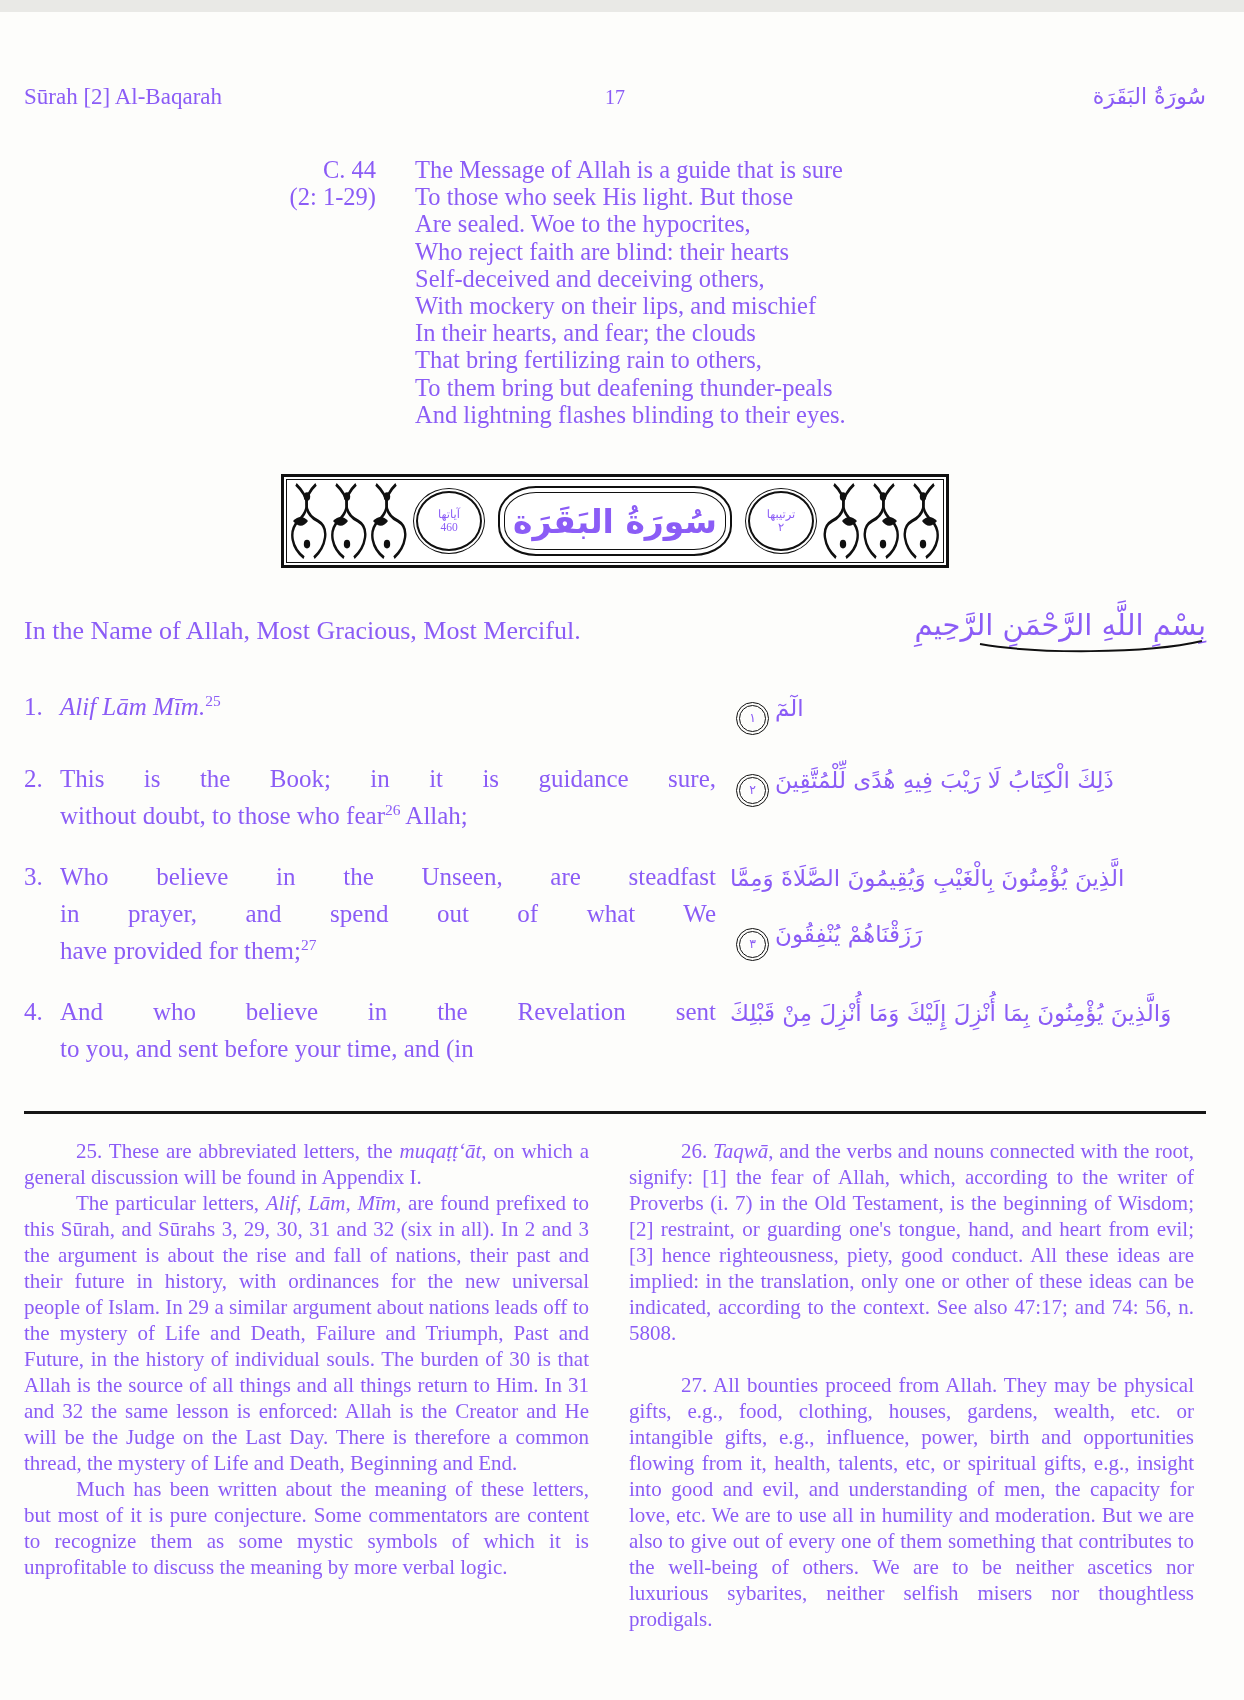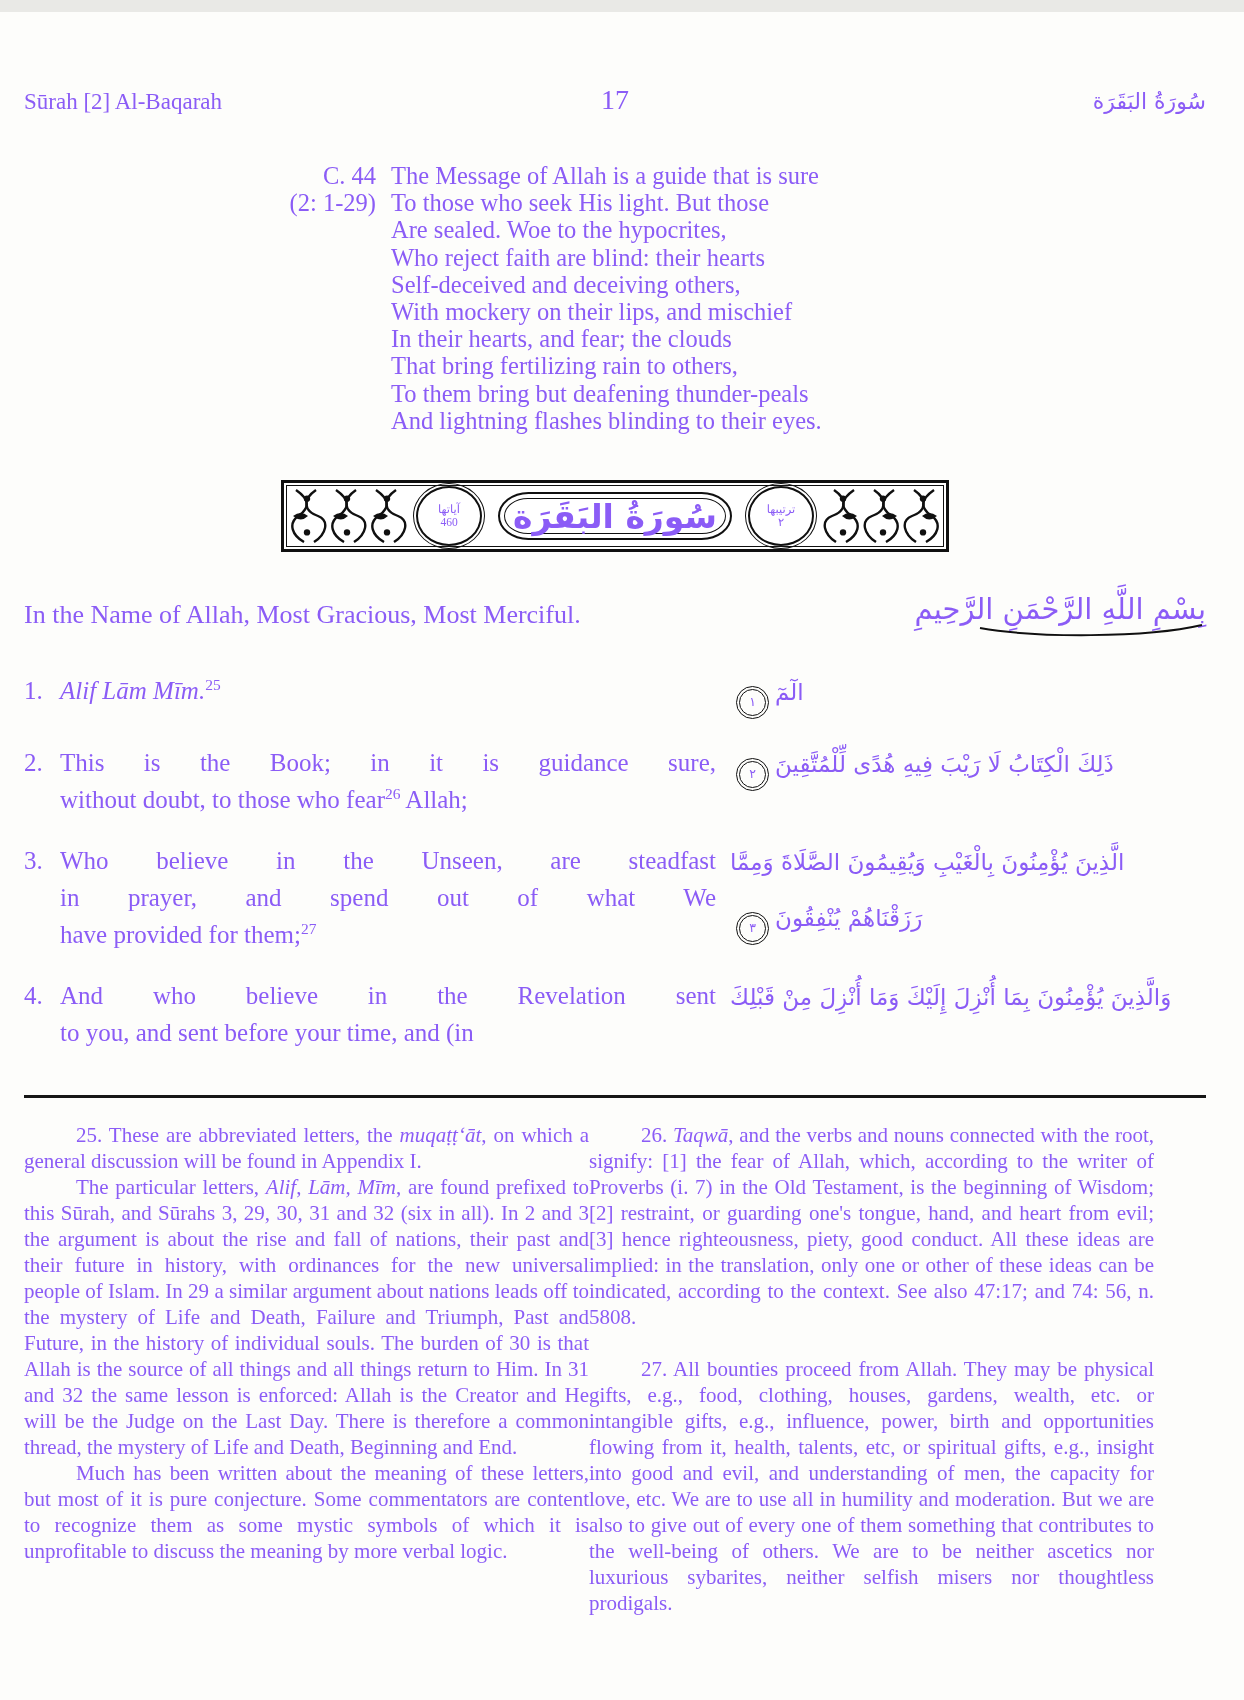--- a/index.html
+++ b/index.html
@@ -6,28 +6,28 @@
   .page{
     width:1244px;height:1700px;box-sizing:border-box;
     margin:12px auto;background:#fdfdfb;color:#8b5cf6;
     padding:72px 38px 0 24px;overflow:hidden;
     font-family:"Liberation Serif","DejaVu Serif",serif;
   }
   .ar{font-family:"DejaVu Sans",sans-serif;}
   
   .hdr{display:flex;align-items:baseline;font-size:23px;}
   .hdr-left{width:370px;}
-  .hdr-center{flex:1;text-align:center;font-size:28px;}
+  .hdr-center{flex:1;text-align:center;font-size:20px;}
   .hdr-right{width:370px;text-align:right;font-size:22px;direction:rtl;}
   
-  .commentary{display:flex;margin-top:46px;font-size:24.5px;line-height:27.2px;}
+  .commentary{display:flex;margin-top:46px;font-size:24.5px;line-height:27.2px;gap:24px;}
   .c-label{width:352px;text-align:right;flex:none;}
   .c-lines{margin-left:15px;}
   
-  .banner{width:668px;height:72px;margin:46px auto 0;border:3px solid #101010;background:#fff;box-sizing:border-box;padding:2px;}
+  .banner{width:668px;height:94px;margin:46px auto 0;border:3px solid #101010;background:#fff;box-sizing:border-box;padding:2px;}
   .banner-inner{border:1px solid #101010;height:100%;box-sizing:border-box;display:flex;align-items:stretch;padding:3px;}
   .orn{width:120px;flex:none;overflow:hidden;}
   .orn svg{display:block;width:100%;height:100%;}
   .medallion{width:62px;height:56px;flex:none;align-self:center;margin:0 6px;
     border:2px solid #101010;border-radius:50%;outline:1px solid #101010;outline-offset:2px;
     display:flex;flex-direction:column;align-items:center;justify-content:center;
     font-size:11.5px;line-height:13px;background:#fff;direction:rtl;}
   .cartouche{flex:1;margin:3px 10px;border:2px solid #101010;border-radius:38px/30px;position:relative;
     display:flex;align-items:center;justify-content:center;background:#fff;}
   .cartouche::before{content:"";position:absolute;inset:4px;border:1.5px solid #101010;border-radius:32px/24px;}
@@ -49,21 +49,21 @@
   .lline{text-align:left;}
   .v-ar{flex:1;margin-left:14px;direction:rtl;text-align:left;font-family:"DejaVu Sans",sans-serif;
     font-size:23px;line-height:56px;margin-top:-8px;}
   .it{font-style:italic;}
   sup{font-size:0.62em;line-height:0;}
   .ayah{display:inline-flex;align-items:center;justify-content:center;width:25px;height:25px;
     border:1.5px solid #101010;border-radius:50%;outline:1px solid #101010;outline-offset:2px;
     font-size:12.5px;line-height:1;margin:0 9px;vertical-align:-6px;}
   
   .rule{height:3px;background:#161616;margin-top:44px;}
-  .footnotes{display:flex;margin-top:24px;font-size:21px;line-height:26px;}
+  .footnotes{display:flex;gap:40px;margin-top:24px;font-size:21px;line-height:26px;}
   .fcol{width:565px;flex:none;text-align:justify;}
   .fpara{margin:0;text-indent:52px;}
   .fpara.gap{margin-top:26px;}
 </style>
 </head>
 <body>
 
 <div class="page">
 
   <div class="hdr">

